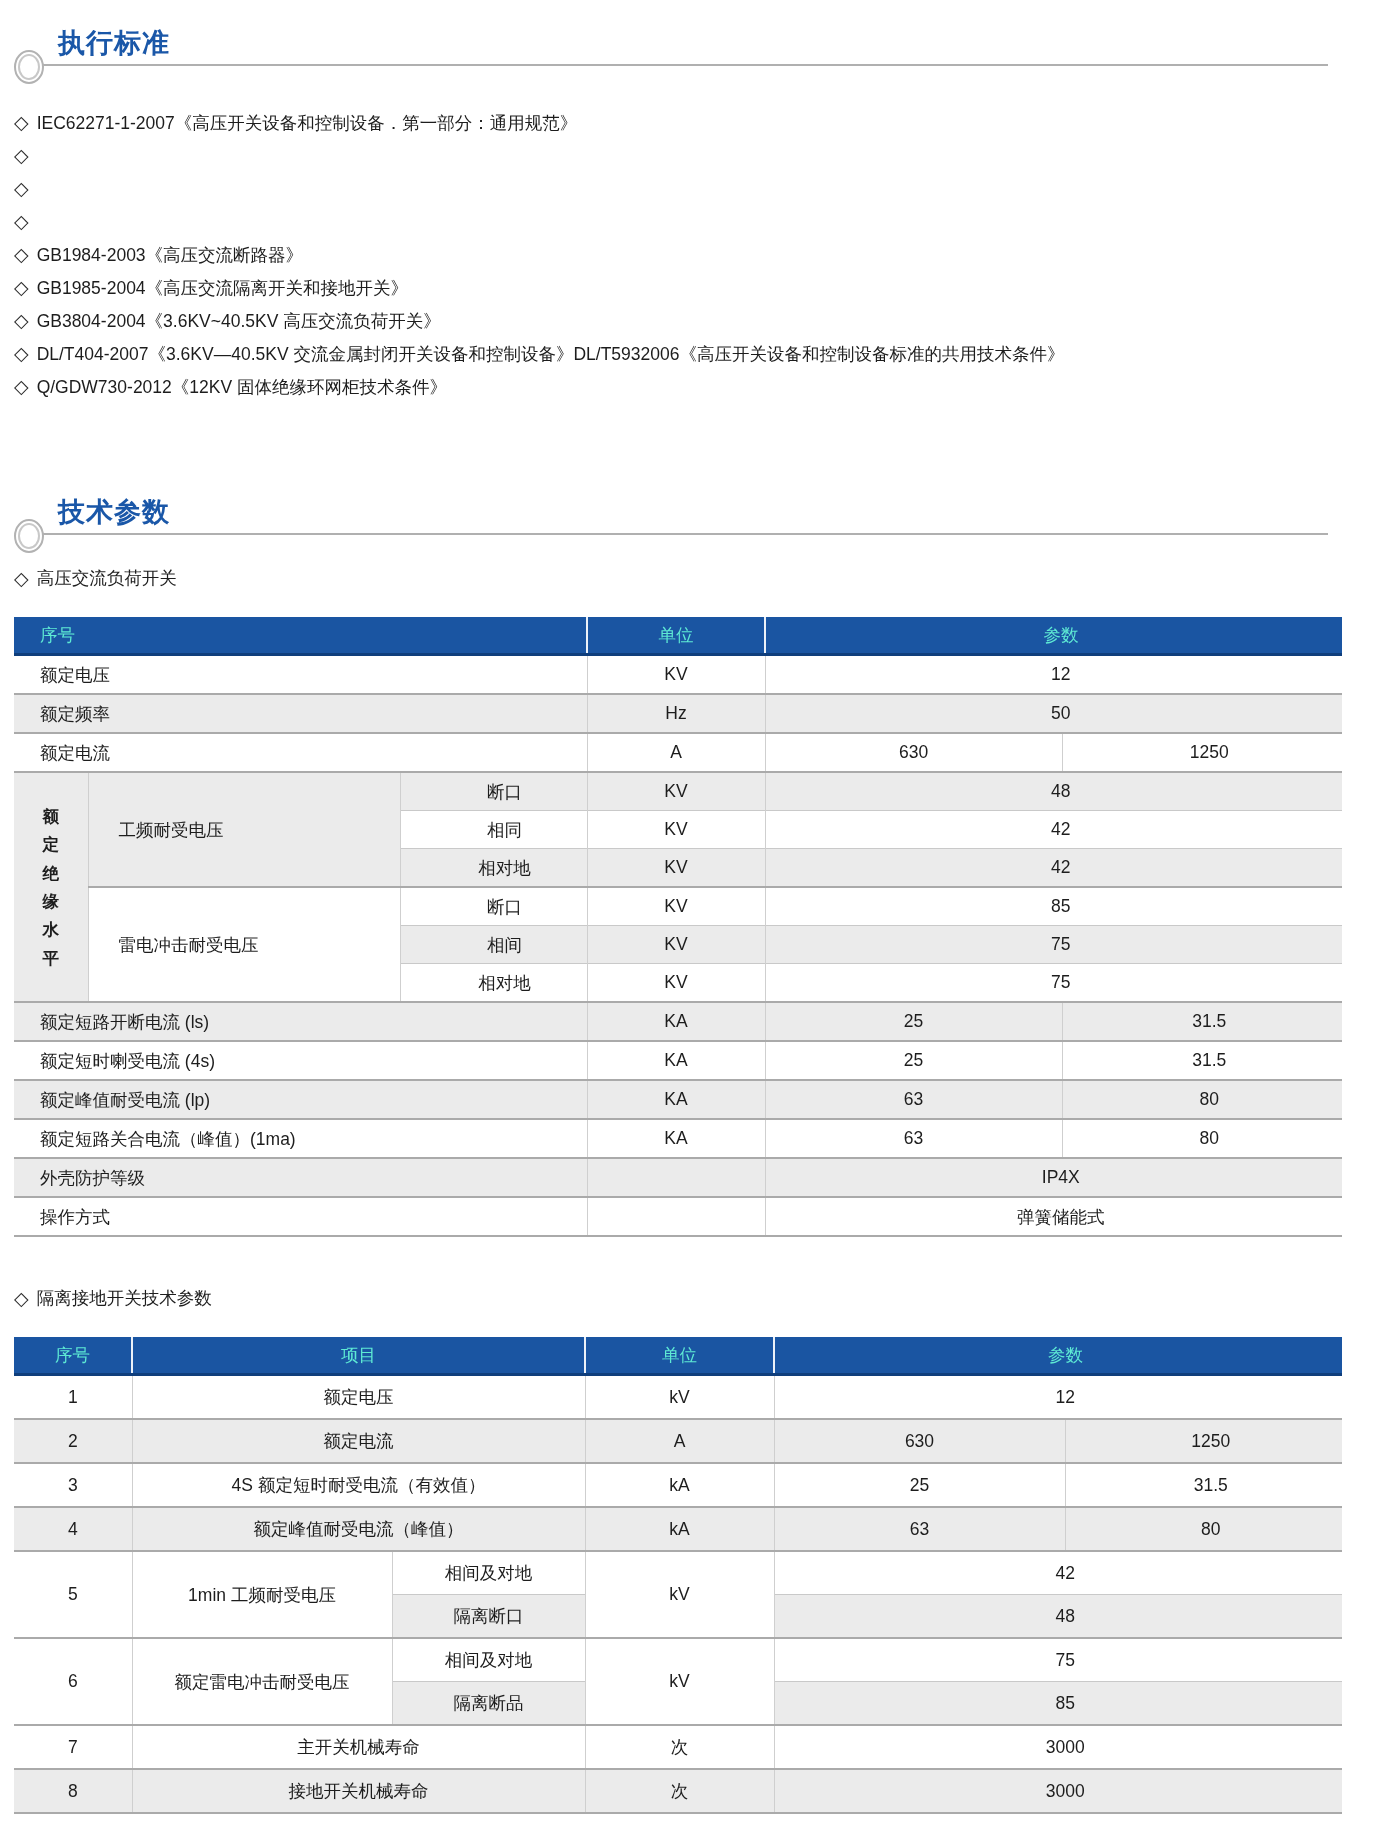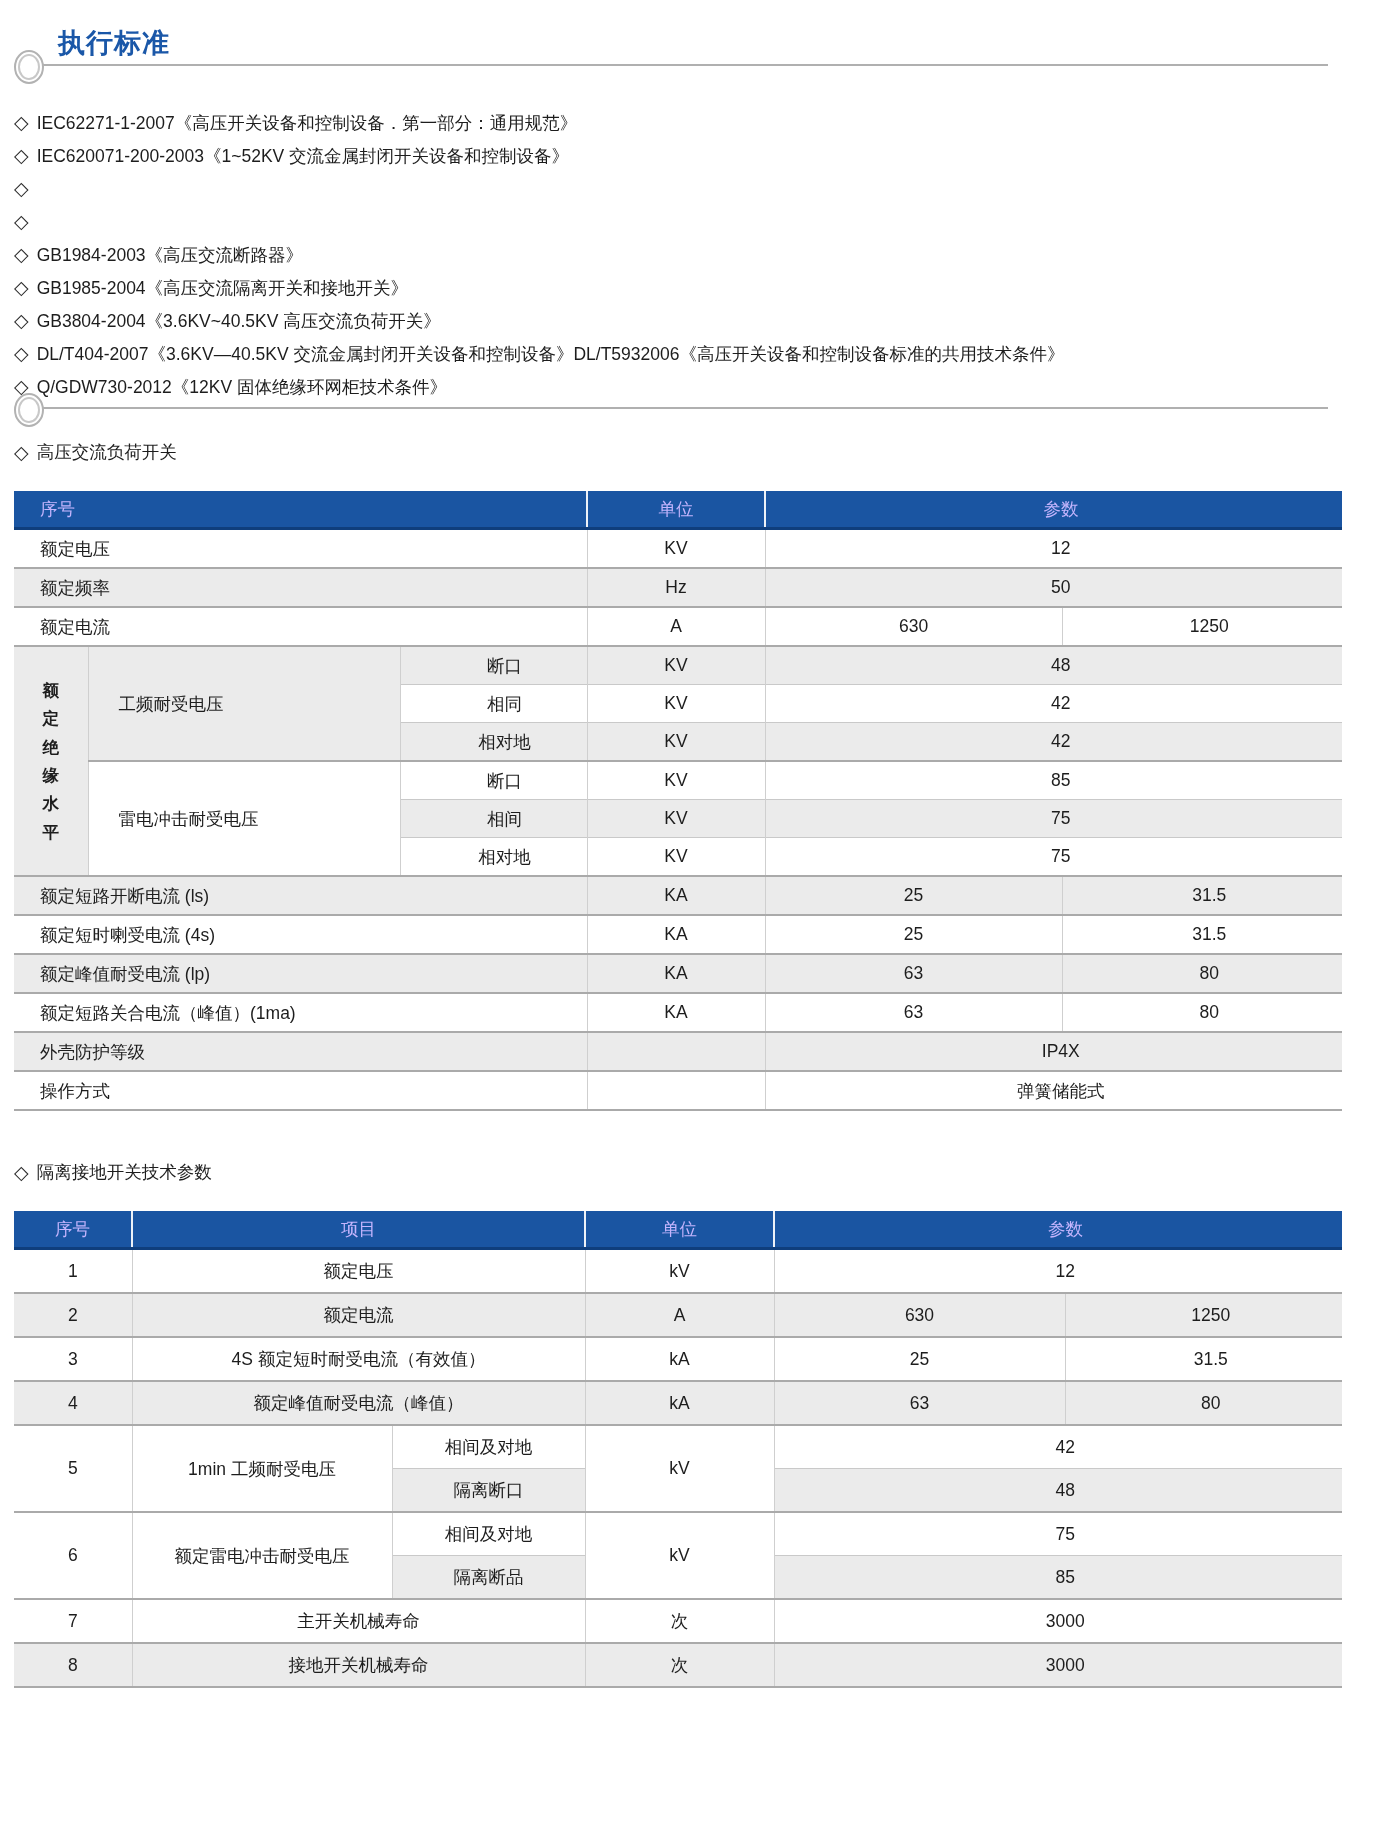--- a/index.html
+++ b/index.html
@@ -31,21 +31,21 @@
   .dj{font-size:19px;margin-right:8px;color:#2a2a2a;flex:0 0 auto;}
   .sub-label{display:flex;align-items:center;height:34px;font-size:17.5px;}
 
   .h2-second{margin-top:92px;}
   .sub-label.first{margin-top:8px;}
   .sub-label.second{margin-top:44px;}
 
   table{border-collapse:collapse;table-layout:fixed;width:1342px;border-bottom:2px solid var(--line-major);}
   .t1{margin-top:22px;}
   .t2{margin-top:22px;}
-  th{background:var(--hdr);color:#c4b5fd;font-weight:400;font-size:17.5px;height:36px;
+  th{background:var(--hdr);color:#5eead4;font-weight:400;font-size:17.5px;height:36px;
      border-bottom:3px solid var(--hdr-border);text-align:center;padding:0;}
   th.al{text-align:left;padding-left:26px;}
   th:not(:first-child){border-left:2px solid rgba(255,255,255,.92);}
   td{font-size:17.5px;text-align:center;padding:0;vertical-align:middle;
      border-left:1px solid #cfcfcf;border-top:1px solid var(--line-minor);}
   .t1 td{height:37px;}
   .t2 td{height:42px;}
   td.f{border-left:none;}
   tr.g{background:var(--stripe);}
   tr.maj > td{border-top:2px solid var(--line-major);}
@@ -66,21 +66,20 @@
     <div class="line"></div>
   </div>
 
   <ul class="std-list">
     <li>
         <span class="dj">◇</span>
         <span>IEC62271-1-2007《高压开关设备和控制设备．第一部分：通用规范》</span>
       </li>
     <li>
         <span class="dj">◇</span>
-        <span>IEC620071-200-2003《1~52KV 交流金属封闭开关设备和控制设备》</span>
       </li>
     <li>
         <span class="dj">◇</span>
       </li>
     <li>
         <span class="dj">◇</span>
       </li>
     <li>
         <span class="dj">◇</span>
         <span>GB1984-2003《高压交流断路器》</span>
@@ -96,20 +95,21 @@
     <li>
         <span class="dj">◇</span>
         <span>DL/T404-2007《3.6KV—40.5KV 交流金属封闭开关设备和控制设备》DL/T5932006《高压开关设备和控制设备标准的共用技术条件》</span>
       </li>
     <li>
         <span class="dj">◇</span>
         <span>Q/GDW730-2012《12KV 固体绝缘环网柜技术条件》</span>
       </li>
   </ul>
 
+  <h2 class="sec-title h2-second">技术参数</h2>
   <div class="sec-rule">
     <span class="ring"></span>
     <div class="line"></div>
   </div>
 
   <div class="sub-label first">
     <span class="dj">◇</span>
     <span>高压交流负荷开关</span>
   </div>
 

